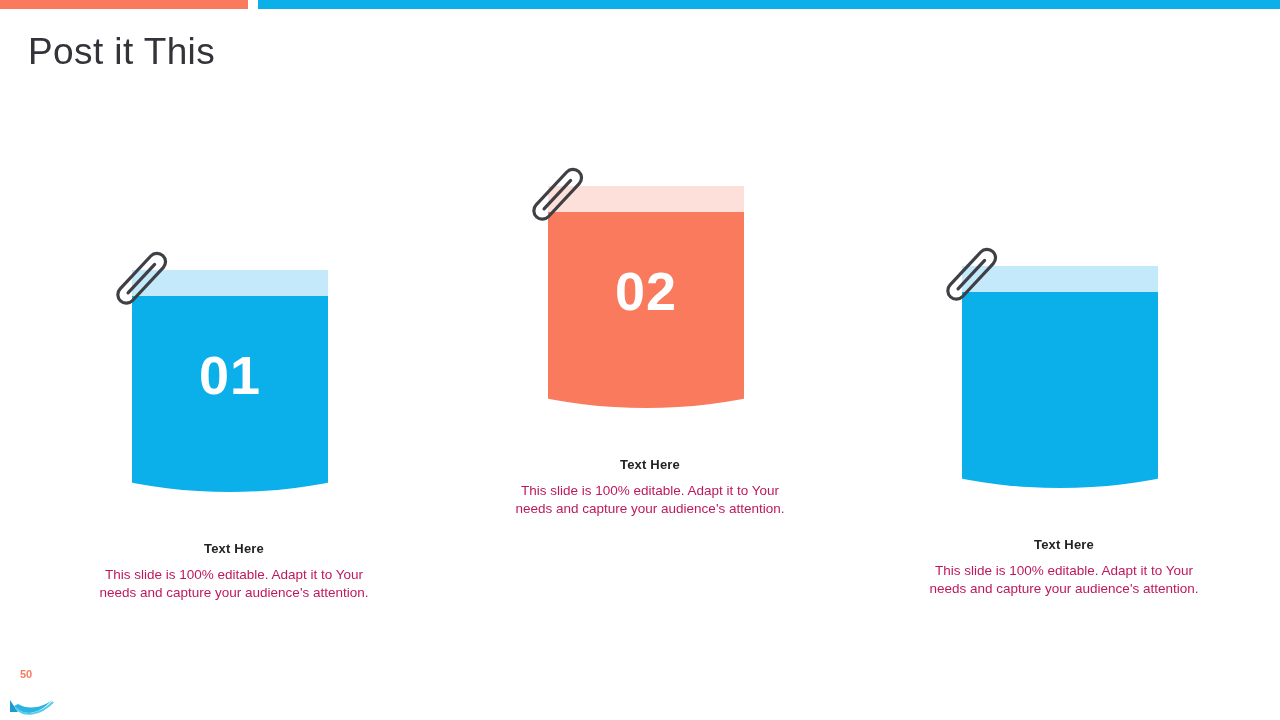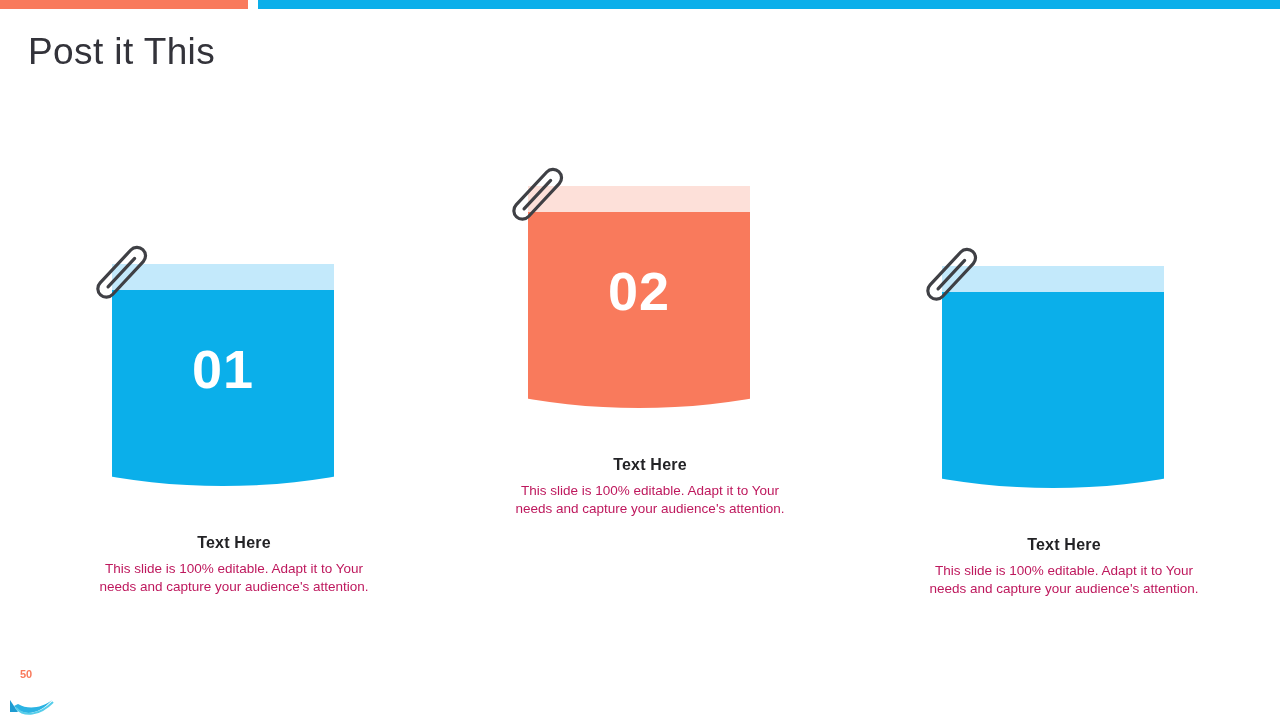--- a/index.html
+++ b/index.html
@@ -45,22 +45,23 @@
     color: #33333a;
     white-space: nowrap;
   }
 
   
   .note-group {
     position: absolute;
   }
   .note-card {
     position: relative;
-    width: 222px;
+    width: 196px;
     height: 222px;
+    margin-left: 20px;
   }
   .note-strip {
     position: absolute;
     left: 0;
     top: 0;
     width: 100%;
     height: 26px;
   }
   .note-body {
     position: absolute;
@@ -94,36 +95,36 @@
     transform: rotate(-2deg);
   }
 
   
   .note-caption {
     position: absolute;
     width: 278px;
     text-align: center;
   }
   .caption-title {
-    font-size: 16px;
+    font-size: 13px;
     font-weight: bold;
     color: #232326;
     letter-spacing: 0.2px;
     margin: 0 0 7px 0;
     line-height: 20px;
   }
   .caption-body {
     font-size: 13.5px;
     color: #be185d;
     line-height: 17.5px;
     margin: 0;
   }
 
   
-  #note-group-1 { left: 112px; top: 264px; }
+  #note-group-1 { left: 112px; top: 270px; }
   #caption-1    { left: 95px;  top: 535px; }
 
   #note-group-2 { left: 528px; top: 186px; }
   #caption-2    { left: 511px; top: 455px; }
 
   #note-group-3 { left: 942px; top: 266px; }
   #caption-3    { left: 925px; top: 535px; }
 
   
   #page-number {

